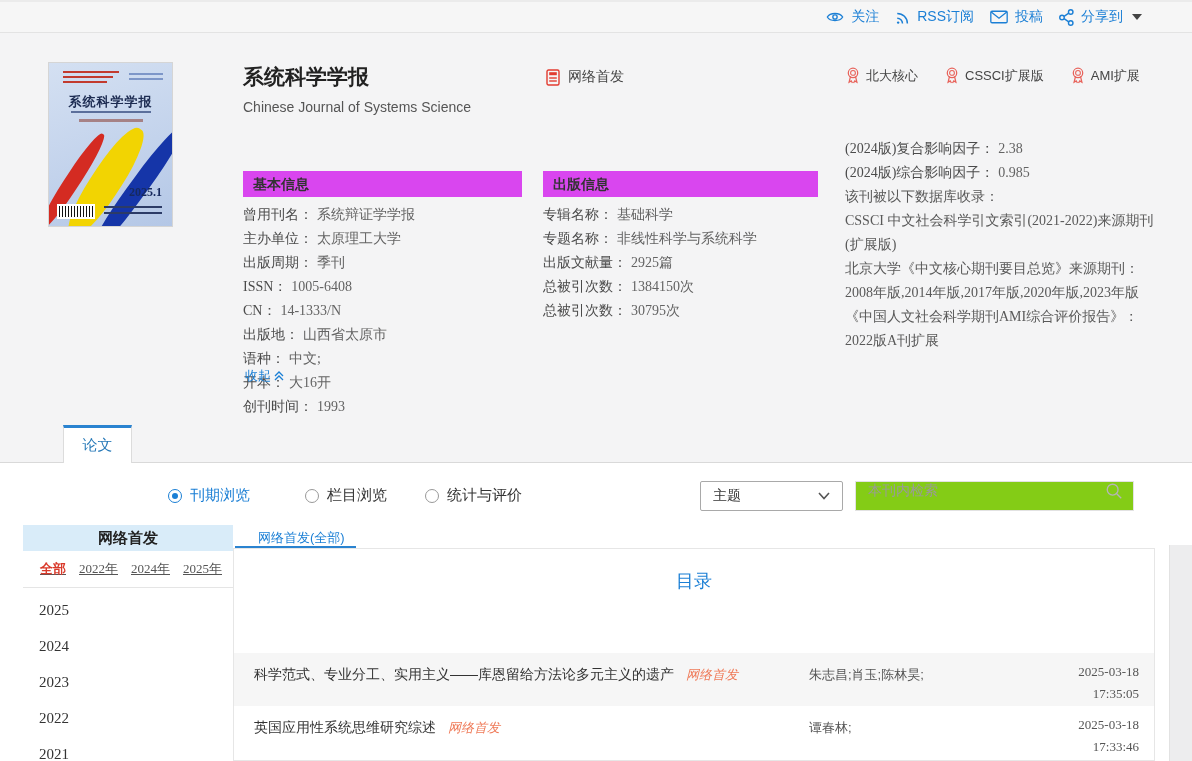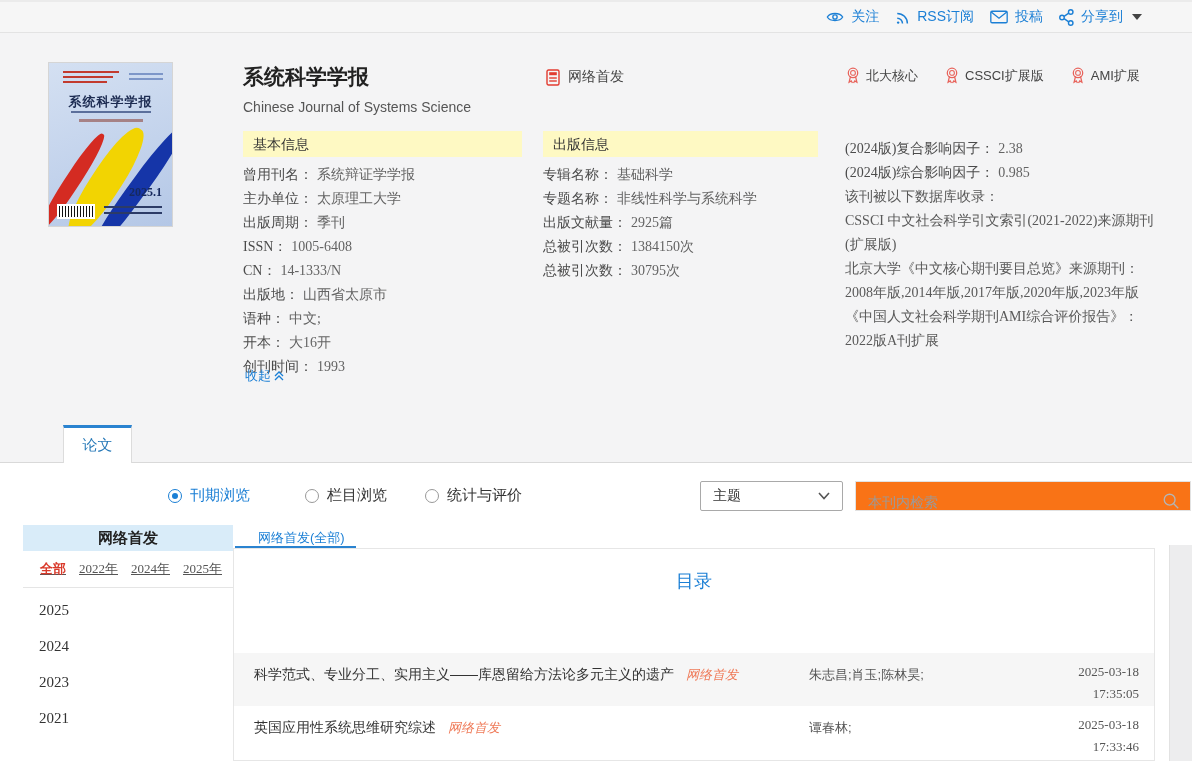--- a/index.html
+++ b/index.html
@@ -40,22 +40,22 @@
   .j-title-en { left:243px; top:99px; font-size:14px; color:#555; }
   .online-first { left:546px; top:68px; display:flex; align-items:center; gap:8px; font-size:14px; color:#444; cursor:pointer; }
   .badges { left:845px; top:67px; display:flex; gap:26px; }
   .badge { display:flex; align-items:flex-start; gap:5px; font-size:13px; color:#444; cursor:pointer; }
 
   
   .info-col { top:131px; }
   .col-basic { left:243px; width:279px; }
   .col-pub { left:543px; width:275px; }
   .col-eval { left:845px; width:273px; }
-  .col-header { height:26px; line-height:26px; background:#fef9c3; padding-left:10px;
-                font-size:14px; color:#333; font-weight:normal; }
+  .col-header { height:26px; line-height:26px; background:#d946ef; padding-left:10px;
+                font-size:14px; color:#333; font-weight:bold;margin-top:40px; }
   .info-rows { margin-top:6px; font-family:"Liberation Serif", serif; font-size:14px; color:#595959; }
   .info-rows div { line-height:24px; white-space:nowrap; }
   .info-label { color:#4b4b4b; }
   .info-value { color:#636363; margin-left:4px; }
   .collapse-link { left:245px; top:367px; display:flex; align-items:center; gap:3px;
                    color:#1b7fd5; font-size:13px; cursor:pointer; }
 
   
   .tab-papers { left:63px; top:425px; width:69px; height:38px; background:#fff; z-index:3;
                 border:1px solid #dcdcdc; border-top:3px solid #2a83d0; border-bottom:none;
@@ -69,22 +69,22 @@
   .radio.sel::after { content:""; position:absolute; left:3px; top:3px; width:6px; height:6px;
                       border-radius:50%; background:#1b7fd5; }
   .rg1 { left:168px; top:486px; color:#1b7fd5; }
   .rg2 { left:305px; top:486px; }
   .rg3 { left:425px; top:486px; }
 
   
   .field-select { left:700px; top:481px; width:143px; height:30px; background:#fff;
                   border:1px solid #a9a9a9; border-radius:2px; display:flex; align-items:center;
                   justify-content:space-between; padding:0 12px; font-size:14px; color:#333; cursor:pointer; }
-  .search-box { left:855px; top:481px; width:336px; height:30px; background:#f97316;
-                border:1px solid #e2e2e2; display:flex; align-items:flex-end; }
+  .search-box { left:855px; top:481px; width:279px; height:30px; background:#84cc16;
+                border:1px solid #e2e2e2; display:flex; align-items:flex-start; }
   .search-box input { flex:1; border:none; outline:none; background:transparent; padding:0 12px;
                       font-size:14px; color:#333; font-family:"Liberation Sans", sans-serif; }
   .search-box input::placeholder { color:#9a9a9a; }
   .mag { margin-right:10px; cursor:pointer; display:flex; }
 
   
   .sb-header { left:23px; top:525px; width:210px; height:26px; background:#d9ecf9; text-align:center;
                line-height:26px; font-size:15px; font-weight:bold; color:#222; }
   .sb-filters { left:23px; top:551px; width:210px; height:37px; background:#fff; border-bottom:1px solid #e5e5e5;
                 display:flex; align-items:center; padding-left:17px; gap:13px;
@@ -319,20 +319,21 @@
   <div class="abs sb-filters">
     <span class="f active">全部</span>
     <span class="f">2022年</span>
     <span class="f">2024年</span>
     <span class="f">2025年</span>
   </div>
   <div class="abs sb-years">
     <div class="yr">2025</div>
     <div class="yr">2024</div>
     <div class="yr">2023</div>
+    <div class="yr">2022</div>
     <div class="yr">2021</div>
   </div>
 
   <div class="abs content-tab">网络首发(全部)</div>
   <div class="abs content-underline"></div>
   <div class="abs content-box">
     <div class="toc-title">目录</div>
 
     <div class="a-row a-row1 odd">
       <div class="a-title">

